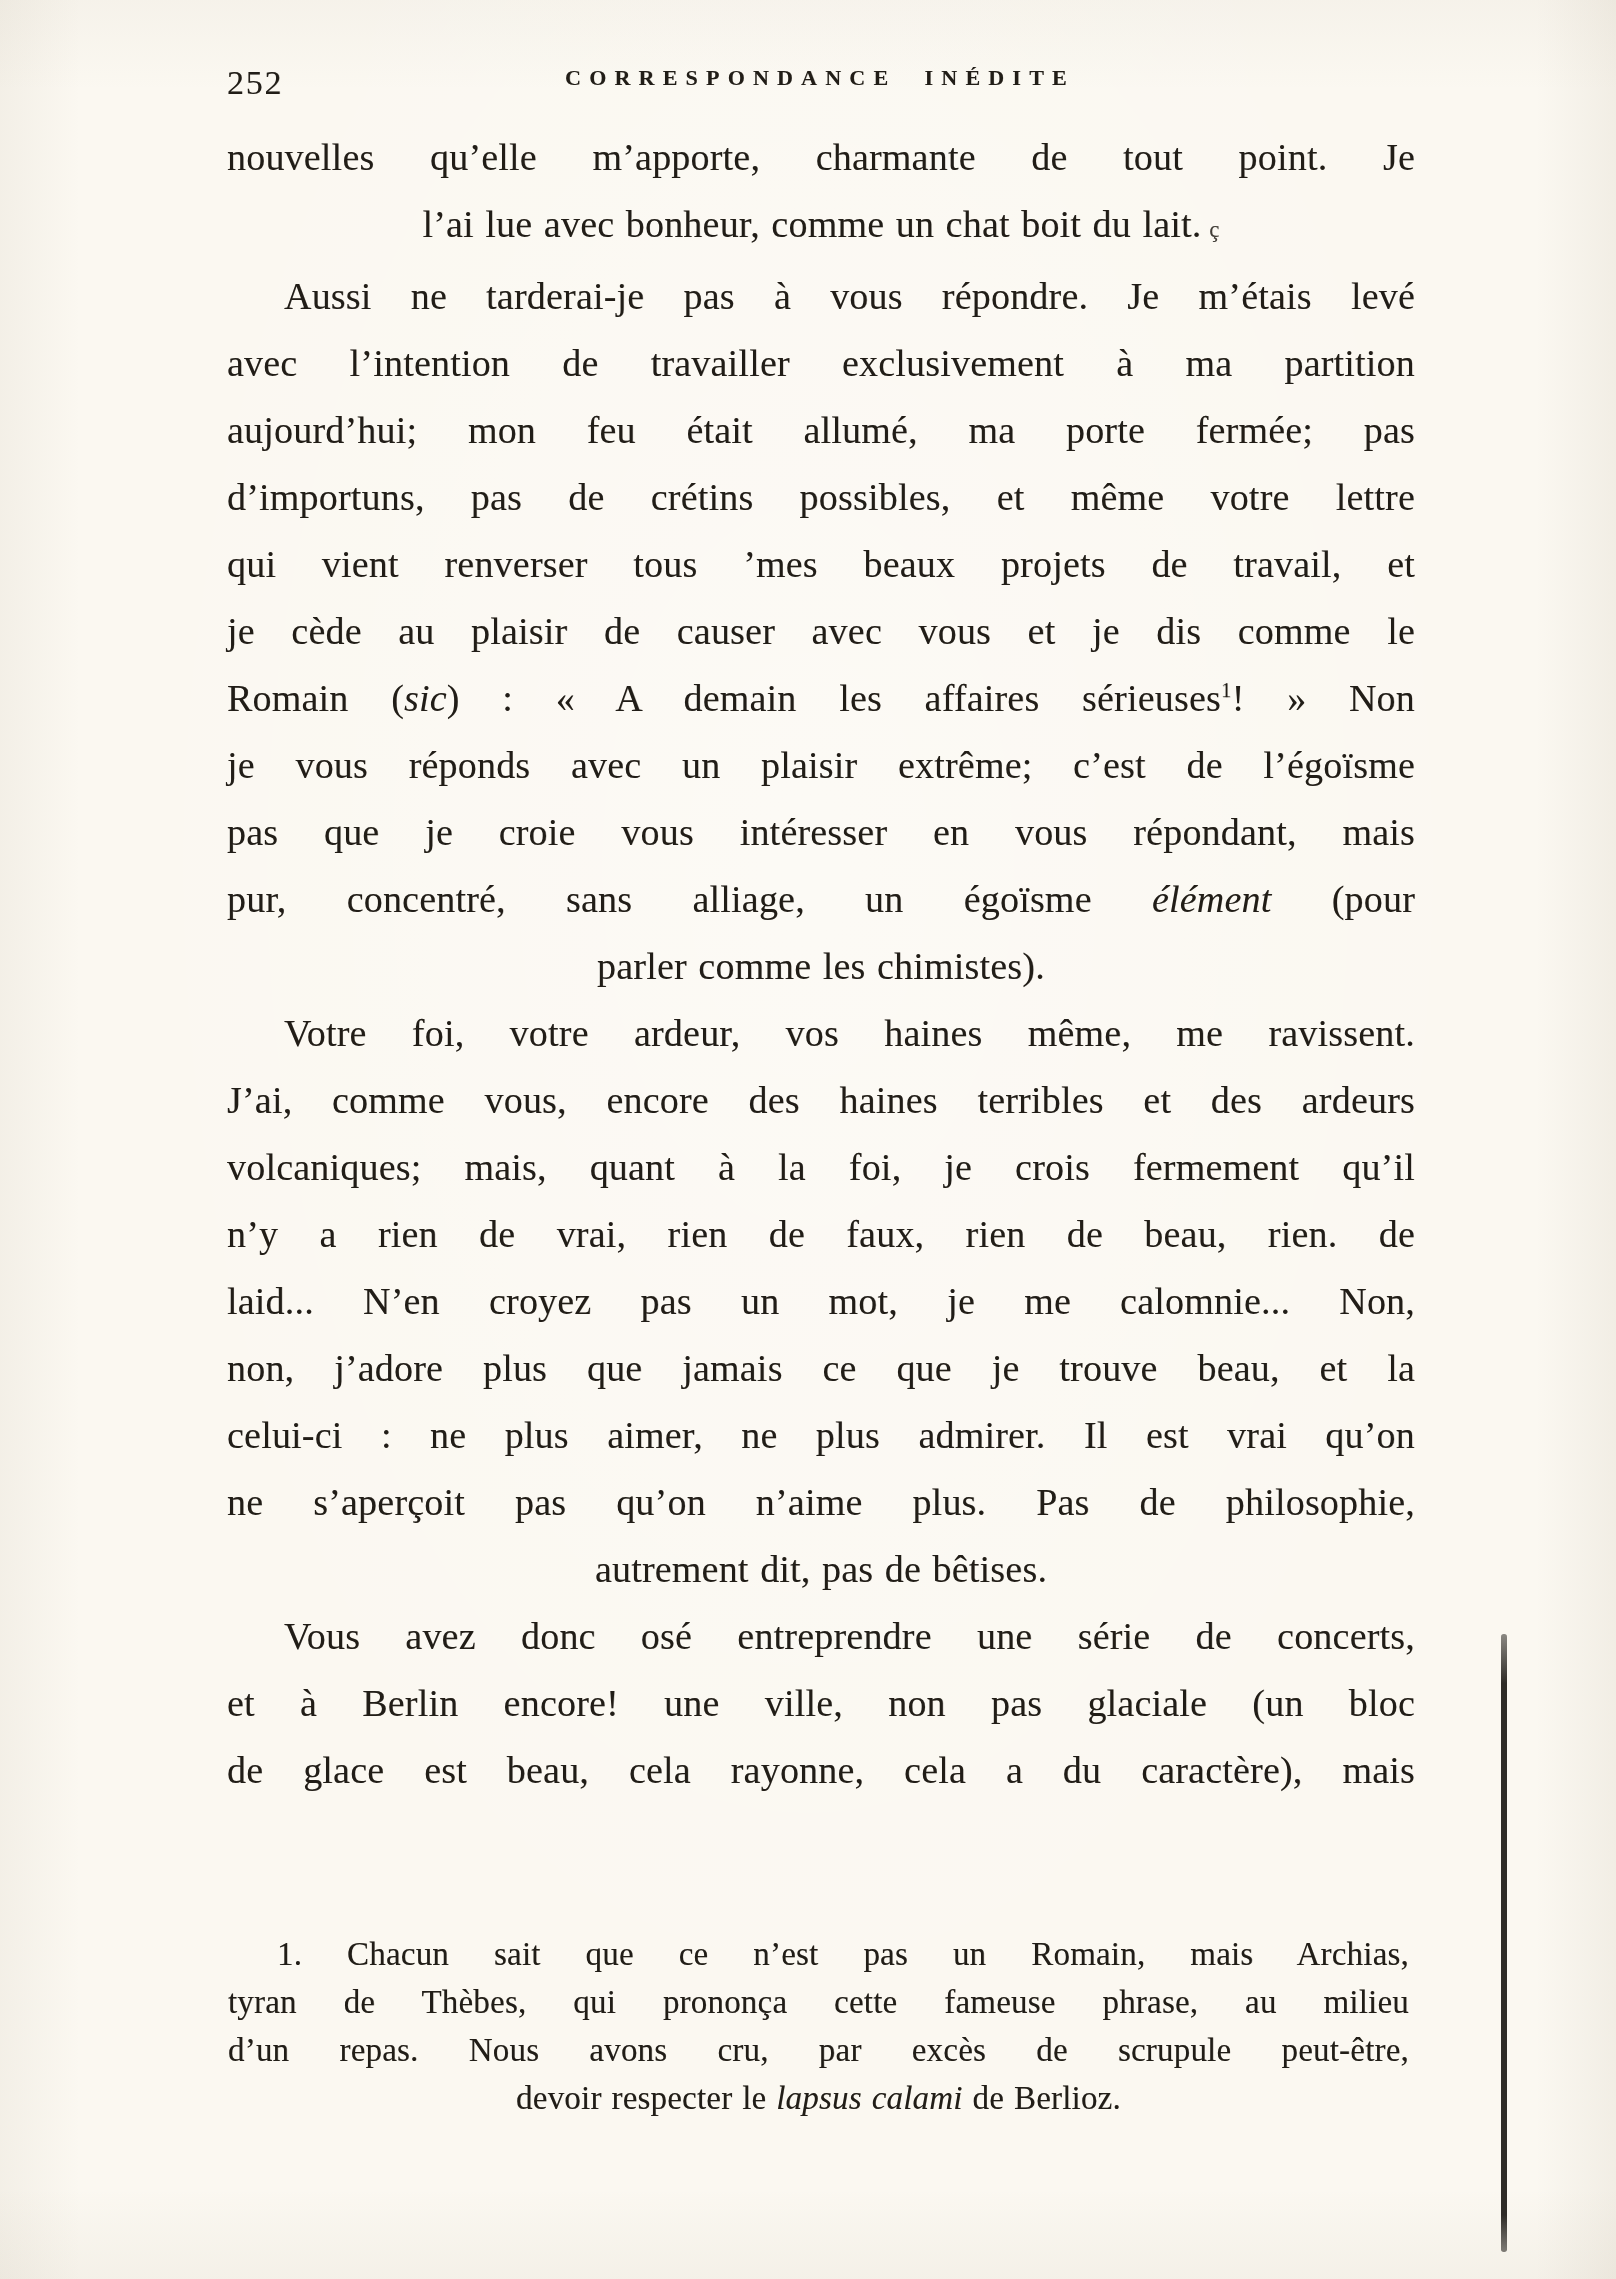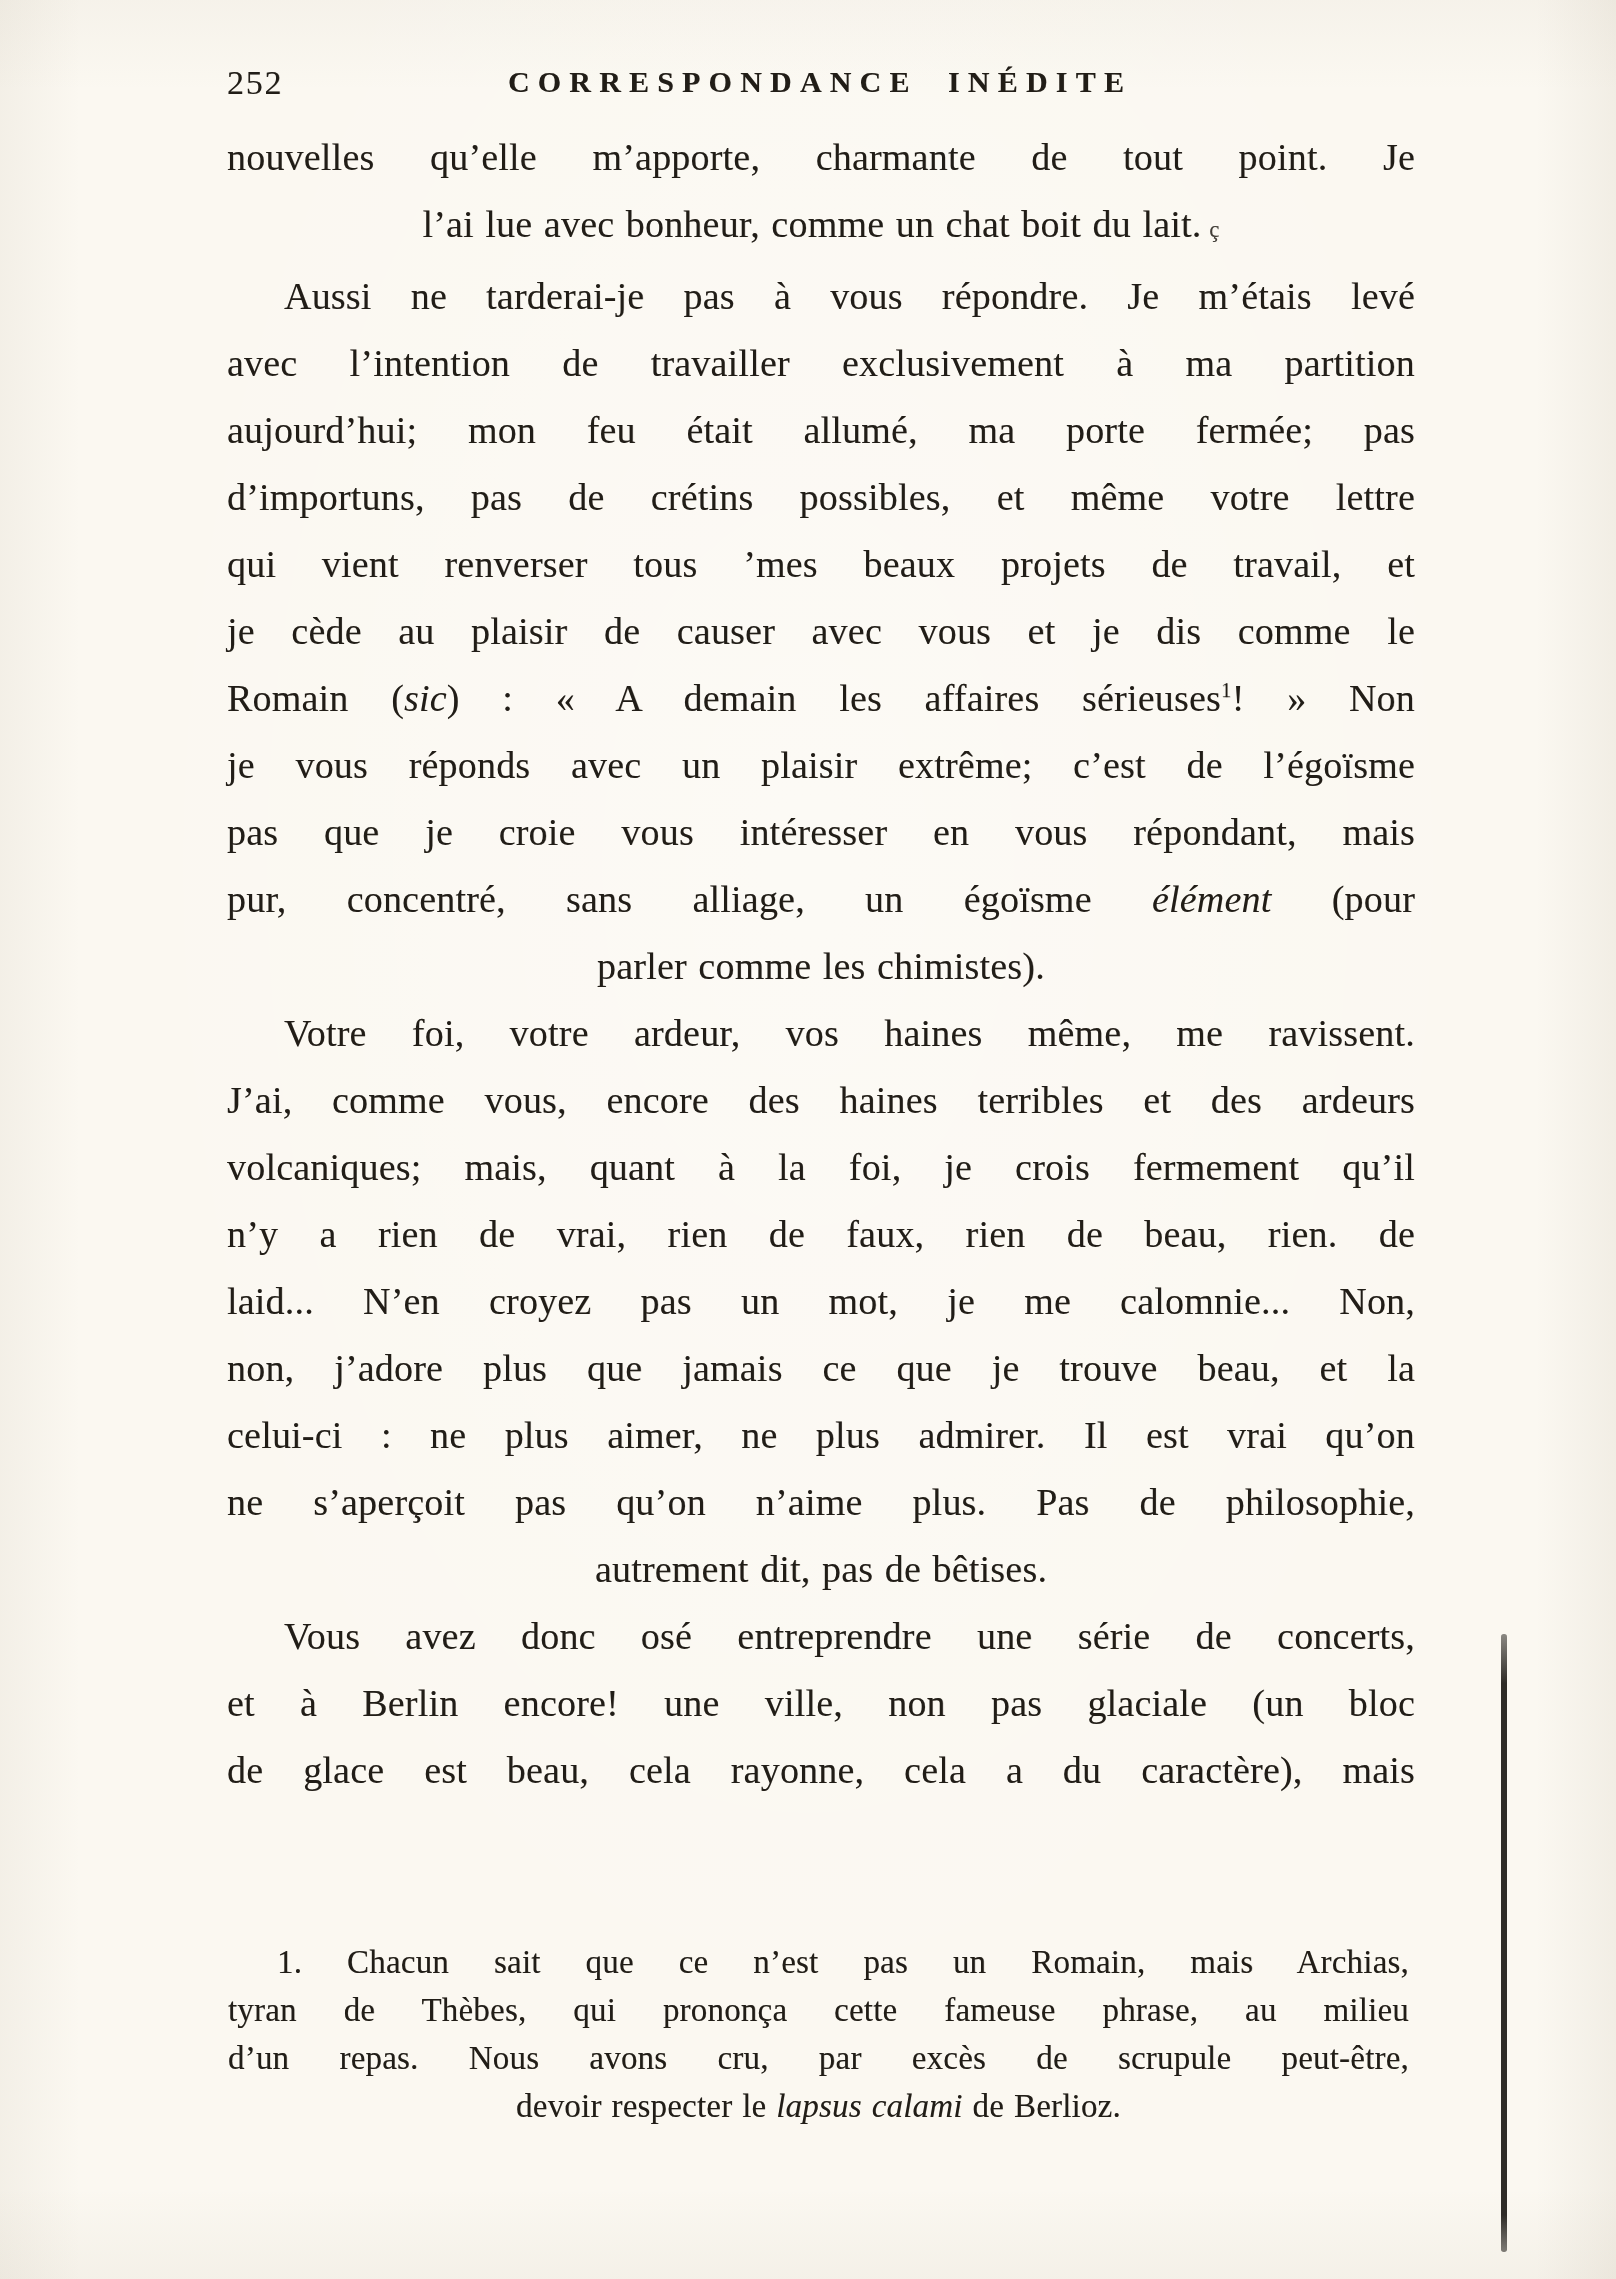--- a/index.html
+++ b/index.html
@@ -36,21 +36,21 @@
     position: absolute;
     left: 0;
     bottom: 1.8px;
     font-size: 34px;
     font-weight: 400;
     letter-spacing: 1.8px;
     text-shadow: 0.3px 0.4px 0.5px rgba(33,29,23,0.35);
   }
   .header-title {
     text-align: center;
-    font-size: 30px;
+    font-size: 22px;
     font-weight: 700;
     letter-spacing: 8.2px;
     word-spacing: 14.6px;
     padding-top: 7.3px;
     text-shadow: 0.3px 0.4px 0.5px rgba(33,29,23,0.35);
   }
 
   .body-text {
     position: absolute;
     top: 124px;
@@ -73,21 +73,21 @@
     left: 228px;
     width: 1181px;
   }
   .footnote .line {
     font-size: 33px;
     line-height: 48px;
     letter-spacing: 0.2px;
     word-spacing: 1.4px;
     text-shadow: 0.3px 0.4px 0.5px rgba(33,29,23,0.40);
   }
-  .footnote .indent { text-indent: 49px; margin-top: 8px; }
+  .footnote .indent { text-indent: 49px; }
 
   .line { text-align: center; }
   .line.just {
     text-align: justify;
     text-align-last: justify;
   }
   .italic { font-style: italic; }
   .stray {
     font-size: 0.60em;
     opacity: 0.85;

